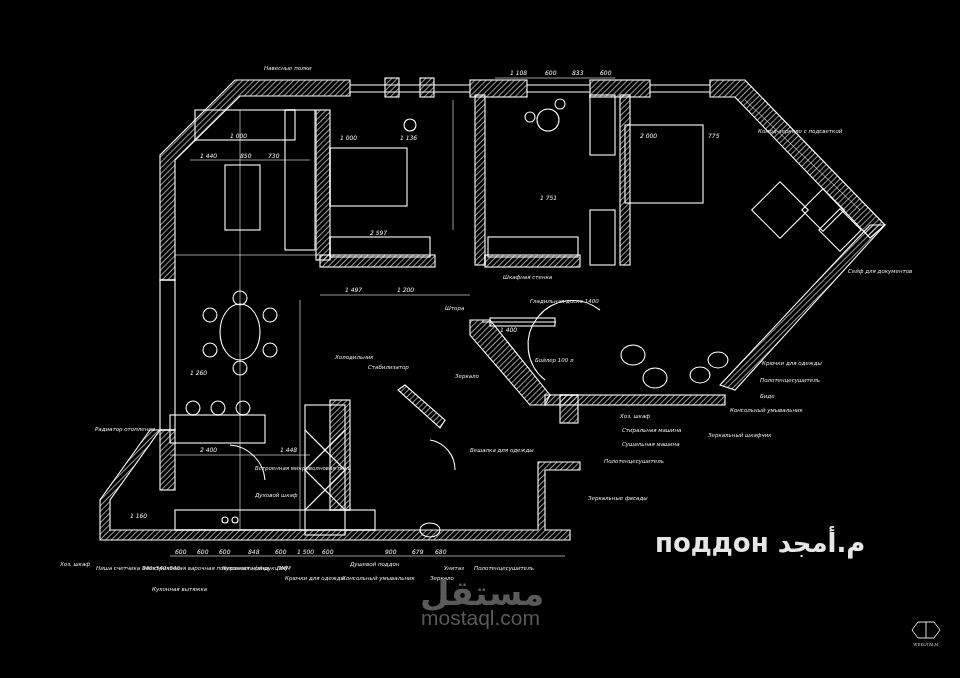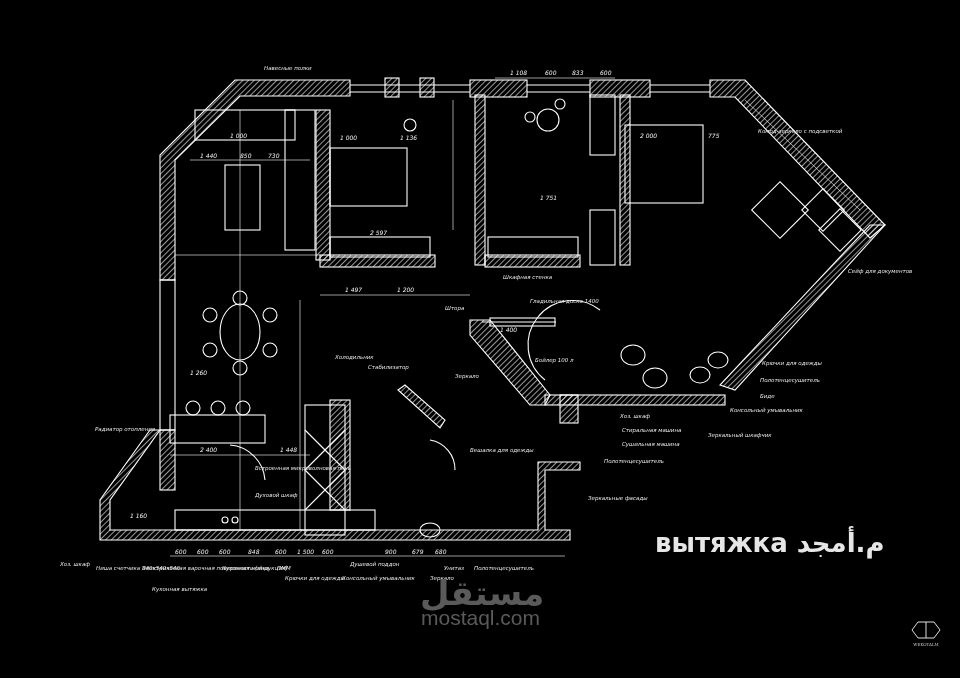--- a/index.html
+++ b/index.html
@@ -188,21 +188,21 @@
   <text class="lbl" x="222" y="570">Кухонная мойка</text>
   <text class="lbl" x="277" y="570">ПММ</text>
   <text class="lbl" x="285" y="580">Крючки для одежды</text>
   <text class="lbl" x="350" y="566">Душевой поддон</text>
   <text class="lbl" x="342" y="580">Консольный умывальник</text>
   <text class="lbl" x="444" y="570">Унитаз</text>
   <text class="lbl" x="430" y="580">Зеркало</text>
   <text class="lbl" x="474" y="570">Полотенцесушитель</text>
 </svg>
 
-<div class="author">م.أمجد вытяжка</div>
+<div class="author">م.أمجد поддон</div>
 
 <div class="wm">
   <div class="wm-ar">مستقل</div>
   <div class="wm-en">mostaql.com</div>
 </div>
 
 <div class="logo">
   <svg width="40" height="24" viewBox="0 0 40 24">
     <polygon points="6,12 12,4 28,4 34,12 28,20 12,20" fill="none" stroke="#ddd" stroke-width="1"></polygon>
     <line x1="20" y1="4" x2="20" y2="20" stroke="#ddd" stroke-width="1"></line>

